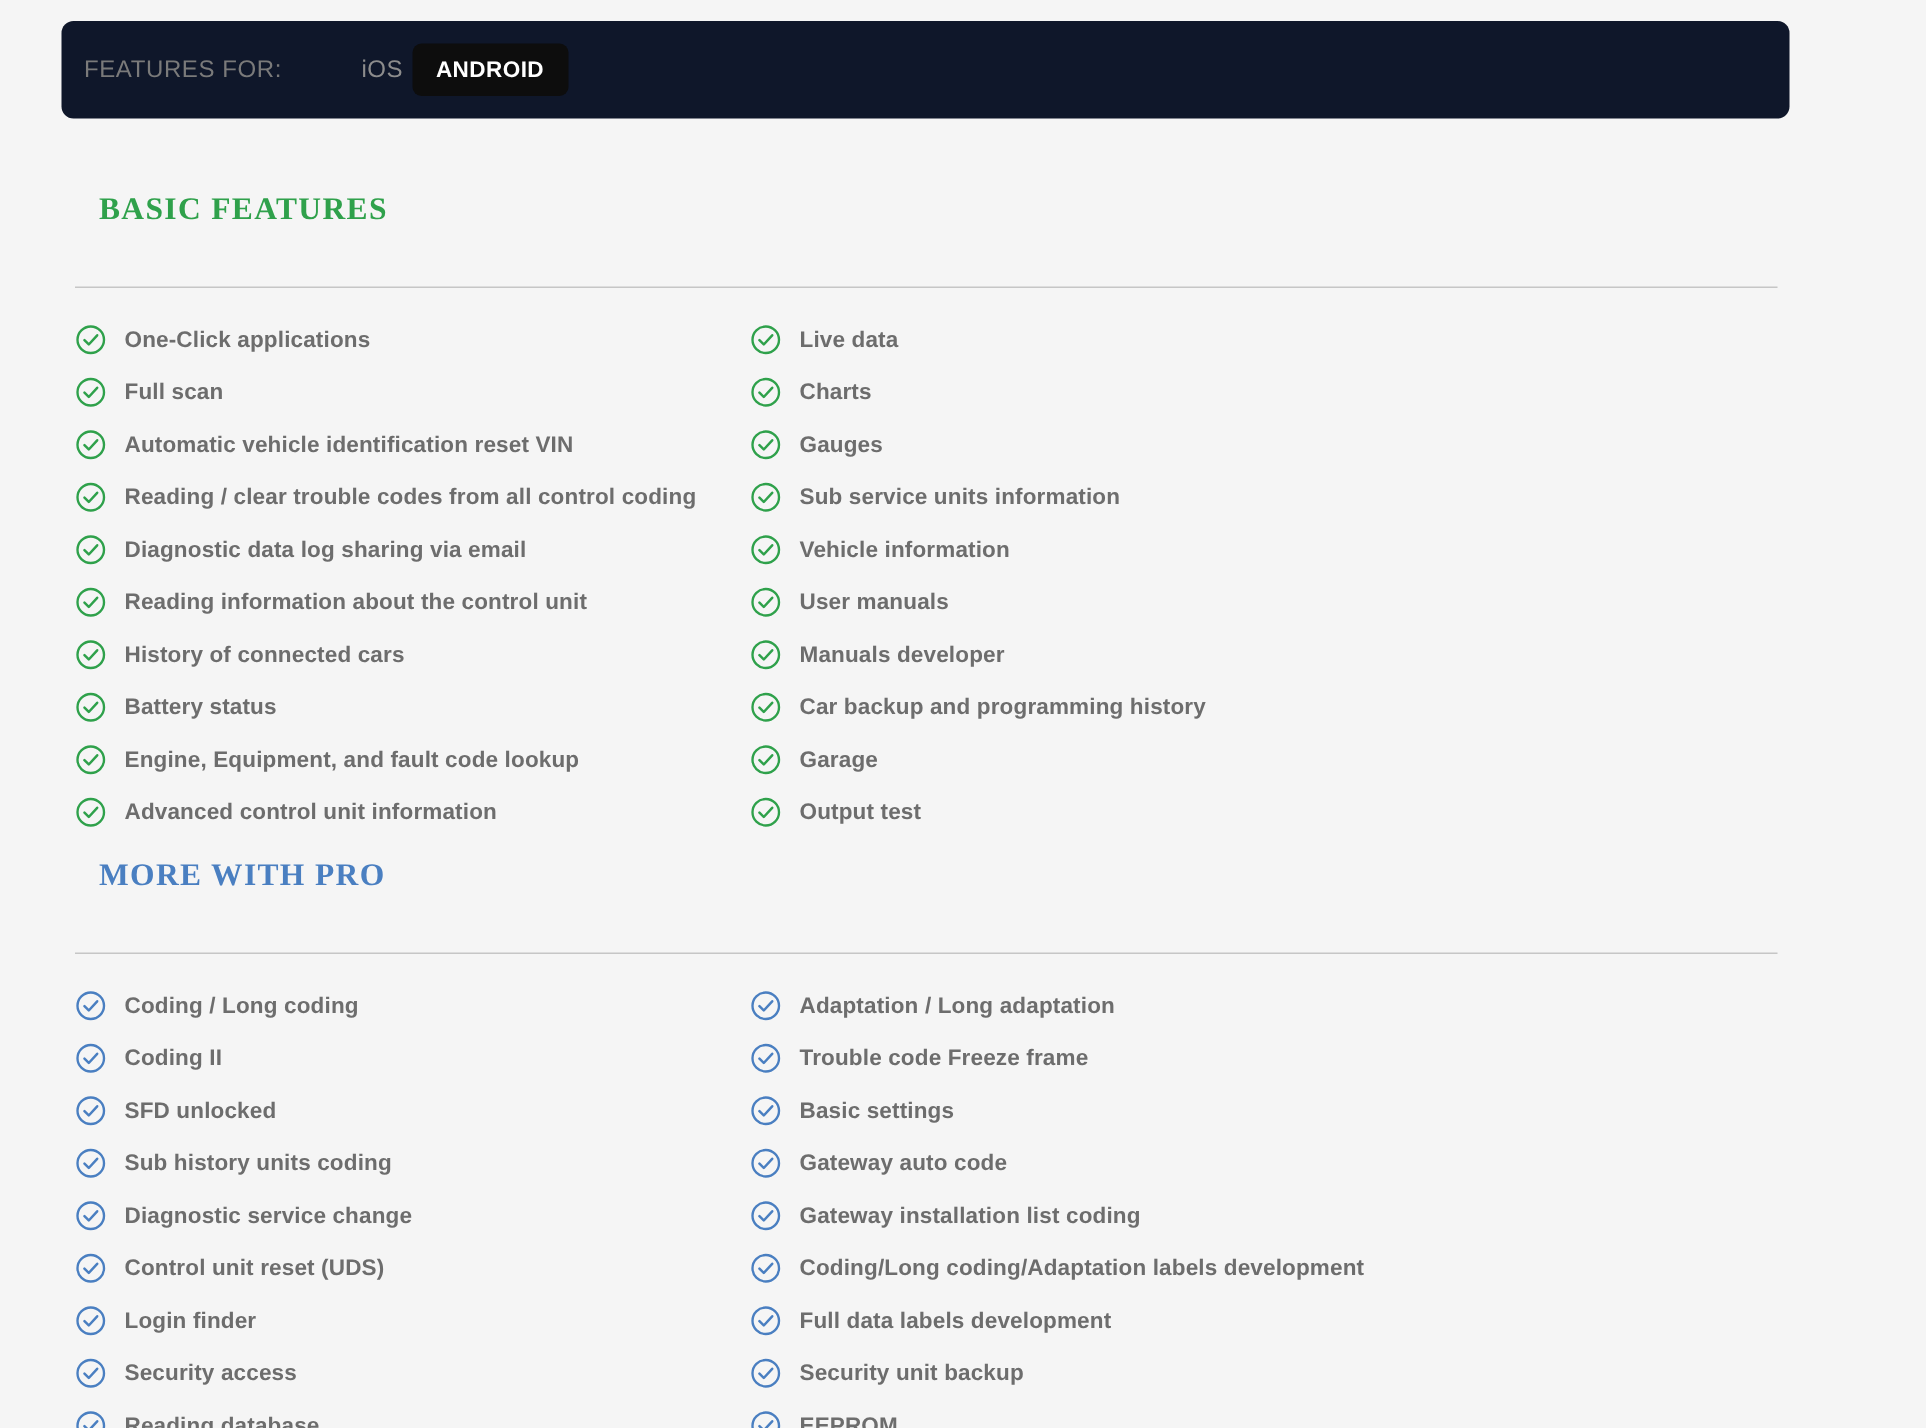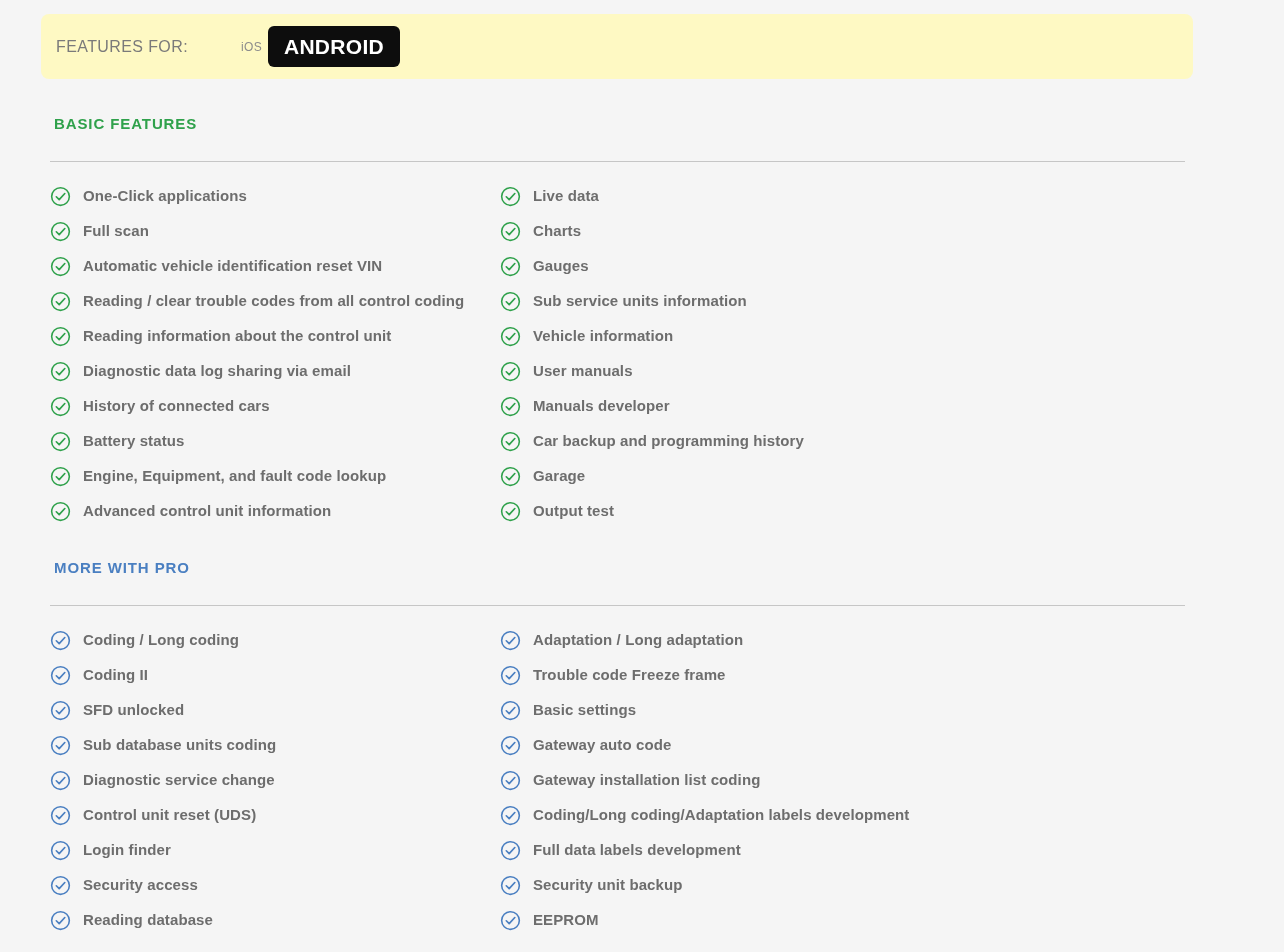--- a/index.html
+++ b/index.html
@@ -22,81 +22,82 @@
     box-sizing: border-box;
   }
 
   
   .platform-bar {
     position: absolute;
     left: 41px;
     top: 14px;
     width: 1152px;
     height: 65px;
-    background: #fef9c3;
+    background: #0f172a;
     border-radius: 8px;
     display: flex;
     align-items: center;
   }
   .platform-label {
     margin-left: 15px;
     font-size: 16px;
     letter-spacing: 0.4px;
     color: #7a7a7a;
     font-weight: 400;
     text-transform: uppercase;
     white-space: nowrap;
   }
   .platform-tabs {
     display: flex;
     align-items: center;
     margin-left: 47px;
   }
   .tab {
-    font-size: 21px;
+    font-size: 15px;
     font-weight: 700;
     letter-spacing: 0.3px;
     color: #8c8c8c;
     padding: 9px 13px;
     border-radius: 6px;
     background: transparent;
     border: none;
     cursor: pointer;
     font-family: "Liberation Sans", sans-serif;
     line-height: 1;
   }
   .tab.inactive {
     font-weight: 400;
-    font-size: 12px;
+    font-size: 16px;
     padding: 9px 6px;
   }
   .tab.active {
     background: #0d0d0d;
     color: #ffffff;
     font-weight: 700;
     padding: 10px 16px;
   }
 
   
   .section {
     position: absolute;
     left: 50px;
     width: 1135px;
   }
   #section-basic { top: 112px; }
   #section-pro   { top: 556px; }
 
   .section-title {
-    font-size: 15px;
+    font-size: 21px;
     font-weight: 700;
     letter-spacing: 0.9px;
     text-transform: uppercase;
-    margin: 4px;
+    margin: 16px;
     padding: 0 0 24px 0;
     line-height: 1.1;
+    font-family: Liberation Serif, serif;
   }
   .section-title.green { color: #2fa14b; }
   .section-title.blue  { color: #4a7fc1; }
 
   .section-rule {
     height: 1px;
     background: #c6c6c6;
     width: 1135px;
   }
 
@@ -187,30 +188,30 @@
             </span>
             <span class="feature-label">Reading / clear trouble codes from all control coding</span>
           </div>
           <div class="feature-item">
             <span style="display: flex;">
               <svg class="check-icon" viewBox="0 0 24 24" fill="none" xmlns="http://www.w3.org/2000/svg">
                 <circle cx="12" cy="12" r="10.1" stroke="#2fa14b" stroke-width="1.8" fill="none"></circle>
                 <path d="M7.2 12.3 L10.5 15.6 L16.9 8.6" stroke="#2fa14b" stroke-width="1.9" stroke-linecap="round" stroke-linejoin="round" fill="none"></path>
               </svg>
             </span>
+            <span class="feature-label">Diagnostic data log sharing via email</span>
+          </div>
+          <div class="feature-item">
+            <span style="display: flex;">
+              <svg class="check-icon" viewBox="0 0 24 24" fill="none" xmlns="http://www.w3.org/2000/svg">
+                <circle cx="12" cy="12" r="10.1" stroke="#2fa14b" stroke-width="1.8" fill="none"></circle>
+                <path d="M7.2 12.3 L10.5 15.6 L16.9 8.6" stroke="#2fa14b" stroke-width="1.9" stroke-linecap="round" stroke-linejoin="round" fill="none"></path>
+              </svg>
+            </span>
             <span class="feature-label">Reading information about the control unit</span>
-          </div>
-          <div class="feature-item">
-            <span style="display: flex;">
-              <svg class="check-icon" viewBox="0 0 24 24" fill="none" xmlns="http://www.w3.org/2000/svg">
-                <circle cx="12" cy="12" r="10.1" stroke="#2fa14b" stroke-width="1.8" fill="none"></circle>
-                <path d="M7.2 12.3 L10.5 15.6 L16.9 8.6" stroke="#2fa14b" stroke-width="1.9" stroke-linecap="round" stroke-linejoin="round" fill="none"></path>
-              </svg>
-            </span>
-            <span class="feature-label">Diagnostic data log sharing via email</span>
           </div>
           <div class="feature-item">
             <span style="display: flex;">
               <svg class="check-icon" viewBox="0 0 24 24" fill="none" xmlns="http://www.w3.org/2000/svg">
                 <circle cx="12" cy="12" r="10.1" stroke="#2fa14b" stroke-width="1.8" fill="none"></circle>
                 <path d="M7.2 12.3 L10.5 15.6 L16.9 8.6" stroke="#2fa14b" stroke-width="1.9" stroke-linecap="round" stroke-linejoin="round" fill="none"></path>
               </svg>
             </span>
             <span class="feature-label">History of connected cars</span>
           </div>
@@ -369,21 +370,21 @@
             </span>
             <span class="feature-label">SFD unlocked</span>
           </div>
           <div class="feature-item">
             <span style="display: flex;">
               <svg class="check-icon" viewBox="0 0 24 24" fill="none" xmlns="http://www.w3.org/2000/svg">
                 <circle cx="12" cy="12" r="10.1" stroke="#4a7fc1" stroke-width="1.8" fill="none"></circle>
                 <path d="M7.2 12.3 L10.5 15.6 L16.9 8.6" stroke="#4a7fc1" stroke-width="1.9" stroke-linecap="round" stroke-linejoin="round" fill="none"></path>
               </svg>
             </span>
-            <span class="feature-label">Sub database units coding</span>
+            <span class="feature-label">Sub history units coding</span>
           </div>
           <div class="feature-item">
             <span style="display: flex;">
               <svg class="check-icon" viewBox="0 0 24 24" fill="none" xmlns="http://www.w3.org/2000/svg">
                 <circle cx="12" cy="12" r="10.1" stroke="#4a7fc1" stroke-width="1.8" fill="none"></circle>
                 <path d="M7.2 12.3 L10.5 15.6 L16.9 8.6" stroke="#4a7fc1" stroke-width="1.9" stroke-linecap="round" stroke-linejoin="round" fill="none"></path>
               </svg>
             </span>
             <span class="feature-label">Diagnostic service change</span>
           </div>

